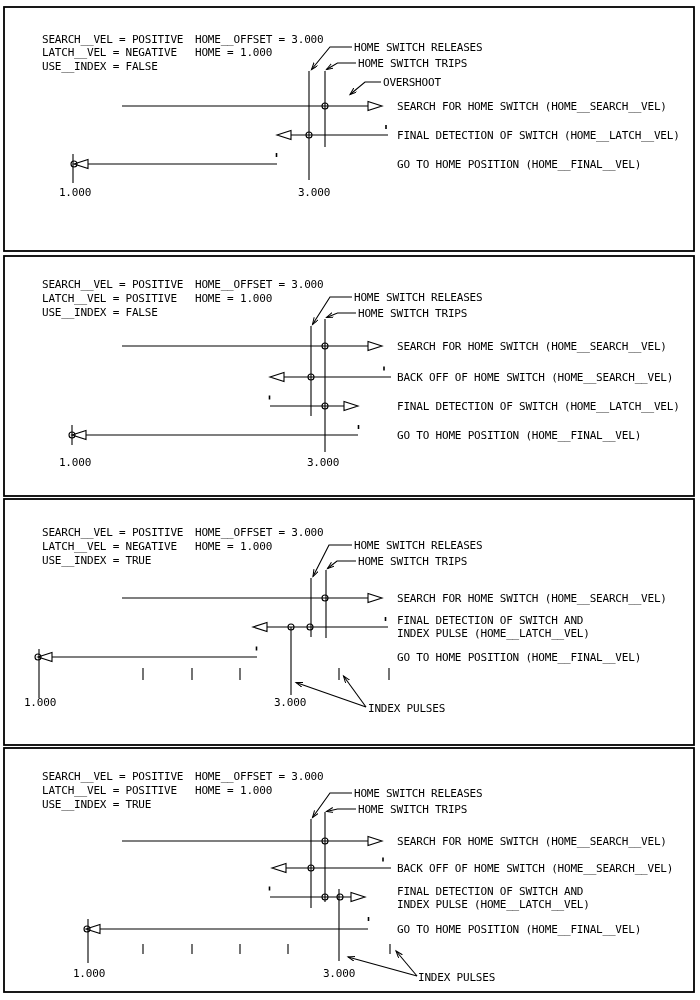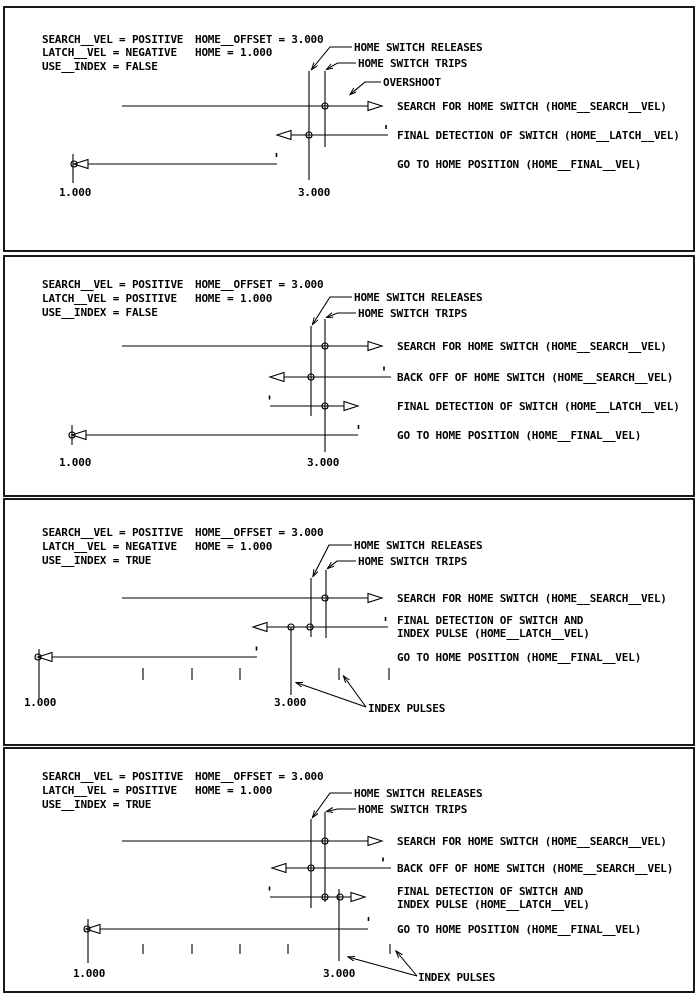--- a/index.html
+++ b/index.html
@@ -1,16 +1,16 @@
 <!DOCTYPE html>
 <html><head>
 <meta charset="utf-8">
 <style>
   html,body{margin:0;padding:0;background:#fff;}
-  #stage{position:relative;width:700px;height:1000px;background:#fff;overflow:hidden;font-weight:bold;}
+  #stage{position:relative;width:700px;height:1000px;background:#fff;overflow:hidden;}
   svg{position:absolute;left:0;top:0;}
   .t{font-family:"DejaVu Sans Mono","Liberation Mono",monospace;font-size:11px;fill:#000;letter-spacing:-0.2px;}
   .tm{text-anchor:middle;}
   .s{stroke:#000;stroke-width:1.1;fill:none;}
   .b{stroke:#000;stroke-width:1.8;fill:none;}
   .ah{fill:#fff;stroke:#000;stroke-width:1.1;}
   .c{fill:none;stroke:#000;stroke-width:1.1;}
   .dot{stroke:#000;stroke-width:1.6;fill:none;}
 </style>
 </head>

